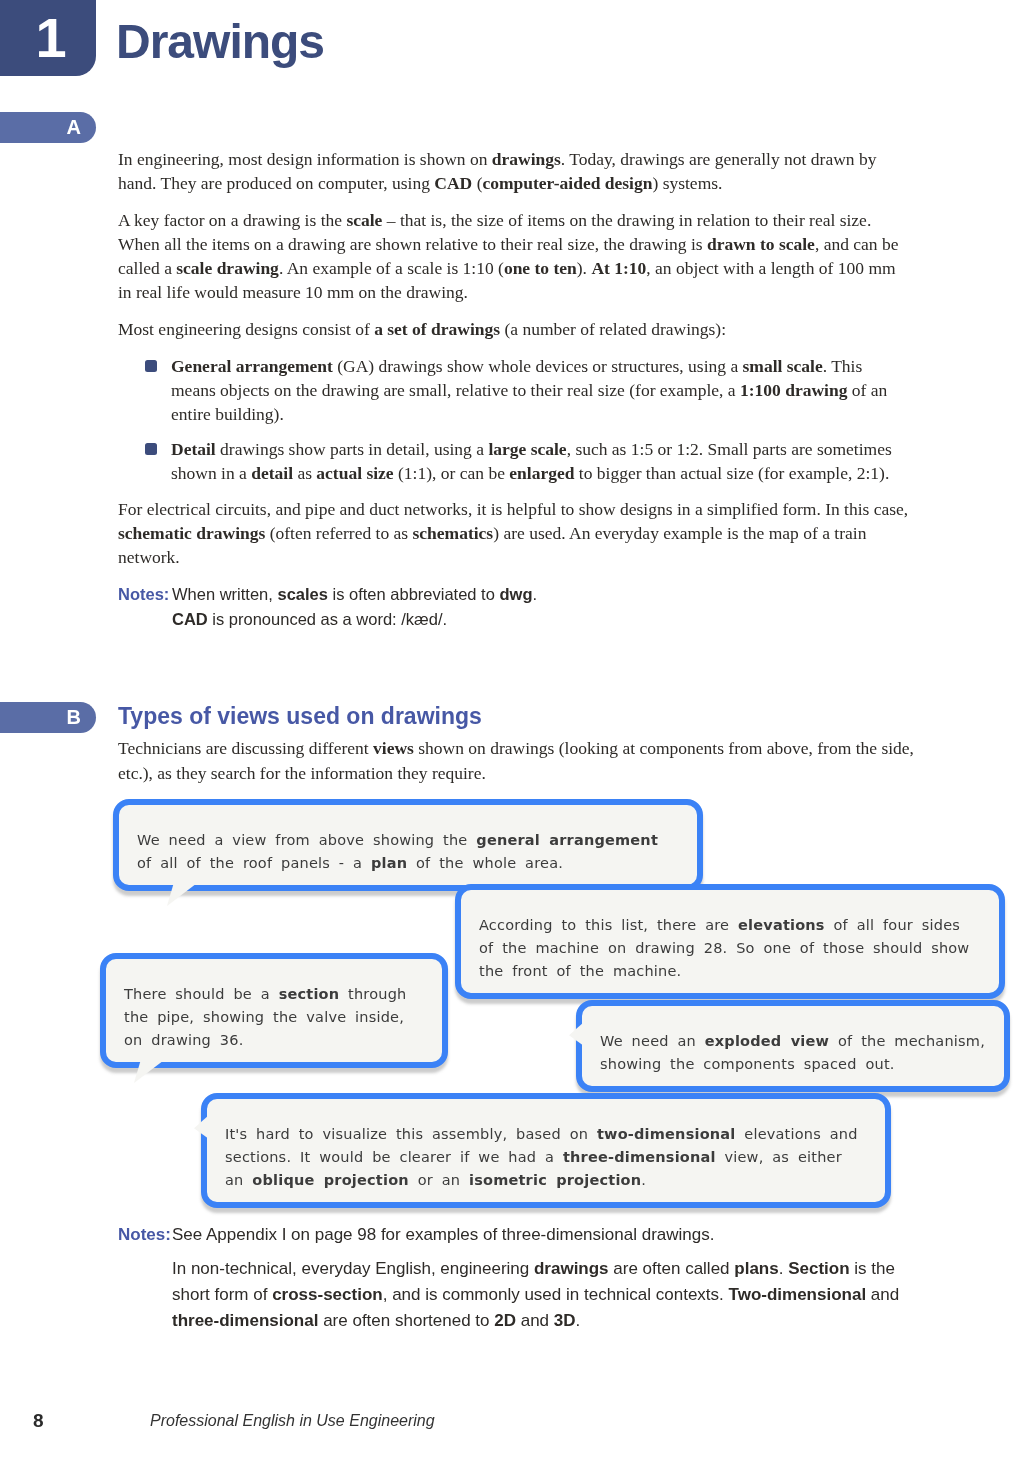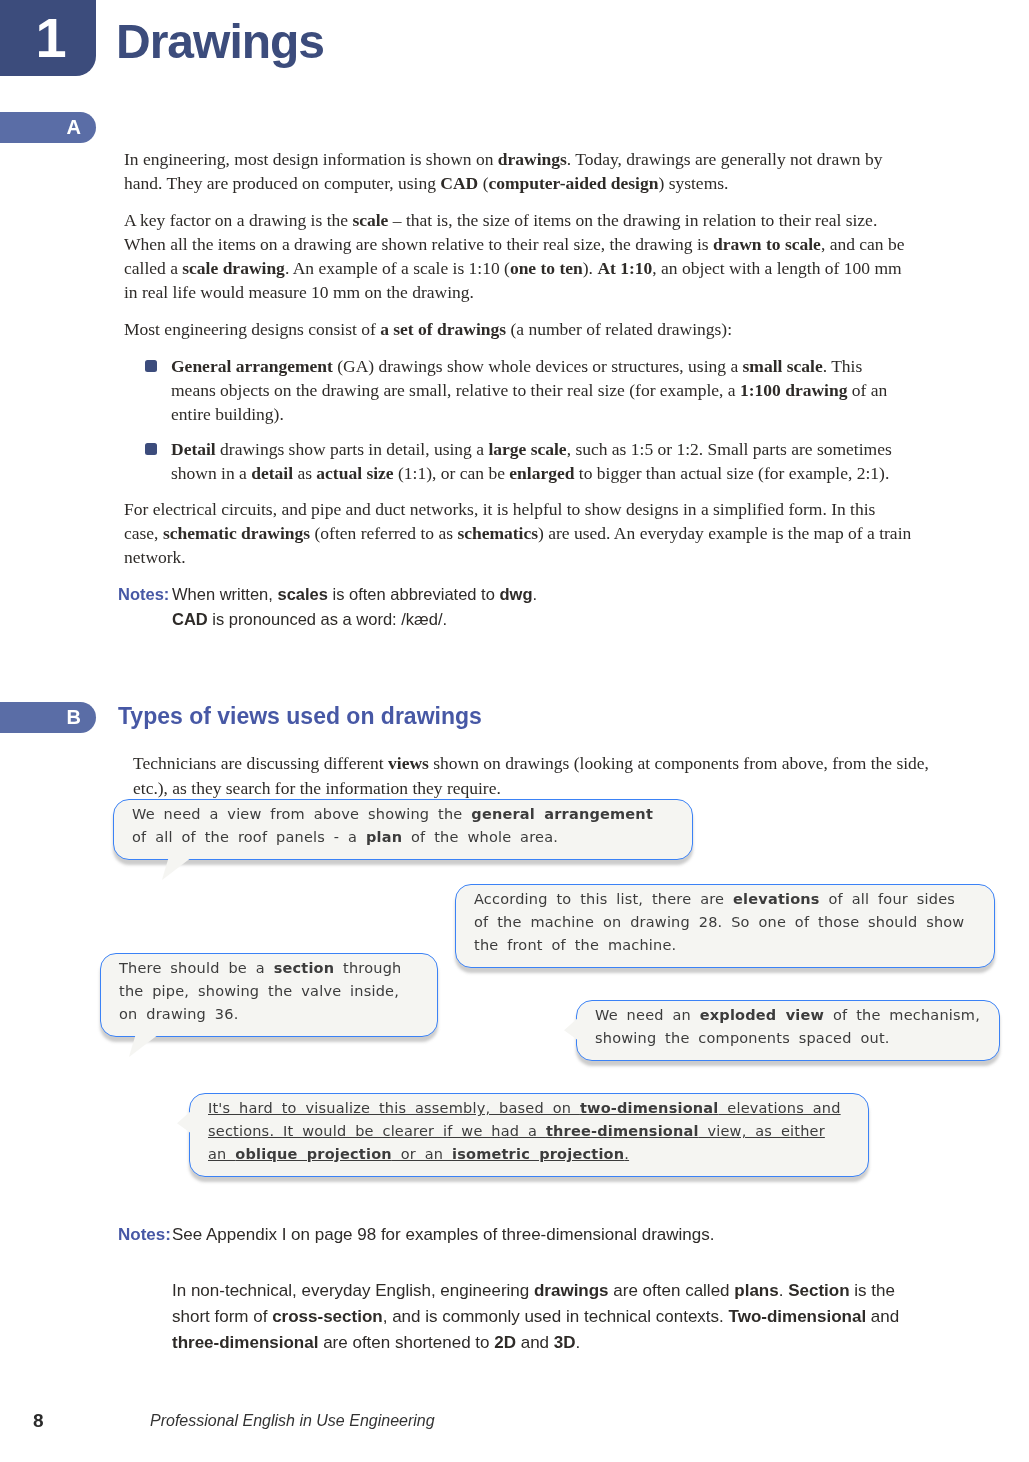--- a/index.html
+++ b/index.html
@@ -46,45 +46,45 @@
   .sec-head{
     position:absolute;left:118px;margin:0;
     font-family:"Liberation Sans", sans-serif;font-weight:bold;
     font-size:23px;color:var(--heading_blue);
   }
   .head-a{top:113px;}
   .head-b{top:703px;}
   
   .body-a{position:absolute;left:118px;top:147px;width:795px;
     font-size:17.5px;line-height:24px;}
-  .body-a p{margin:0 0 13px 6px;}
+  .body-a p{margin:0 0 13px 0;}
   .bullets{padding-left:27px;margin:0 12px 12px 0;}
   .bullet{display:flex;margin-bottom:11px;}
   .bullet .sq{
     flex:0 0 auto;width:12px;height:12px;margin:6px 14px 0 0;
     background:var(--navy);border-radius:2.5px;
   }
   .bullet p{margin:0;}
   
   .notes{display:flex;font-family:"Liberation Sans", sans-serif;font-size:16.5px;line-height:25px;}
   .notes-label{
     flex:0 0 54px;color:var(--heading_blue);font-weight:bold;
   }
   .notes-lines p{margin:0;}
-  .notes-lines .gap{margin-top:30px;}
+  .notes-lines .gap{margin-top:8px;}
   
-  .intro-b{position:absolute;left:118px;top:736px;width:805px;margin:15px;
+  .intro-b{position:absolute;left:118px;top:736px;width:805px;margin:0;
     font-size:17.5px;line-height:25px;}
   
   .bubbles{position:absolute;left:0;top:0;width:1029px;height:1462px;pointer-events:none;}
   .bubble{
     position:absolute;background:var(--bubble_bg);
-    border:1px solid #3b82f6;border-radius:16px;
+    border:6px solid #3b82f6;border-radius:16px;
     box-shadow:0 5px 3px rgba(110,110,110,0.35);
-    padding:3px 18px 10px 18px;
+    padding:24px 18px 10px 18px;
     font-family:"DejaVu Sans", sans-serif;font-size:14.5px;line-height:23px;
     color:var(--bubble_text);letter-spacing:0.2px;word-spacing:4px;
   }
   .bubble p{margin:0;}
   .bubble b{font-weight:bold;}
   .tail{position:absolute;background:var(--bubble_bg);}
   .tail-down{
     bottom:-21px;width:36px;height:22px;
     clip-path:polygon(0% 100%, 18% 0%, 80% 0%);
     filter:drop-shadow(0 3px 1px rgba(110,110,110,0.4));
@@ -92,21 +92,21 @@
   .tail-left{
     left:-13px;top:16px;width:15px;height:24px;
     clip-path:polygon(100% 0%, 100% 100%, 0% 55%);
   }
   .b1{left:113px;top:799px;width:542px;}
   .b1 .tail-down{left:48px;}
   .b2{left:455px;top:884px;width:502px;}
   .b3{left:100px;top:953px;width:300px;border-radius:16px;}
   .b3 .tail-down{left:28px;}
   .b4{left:576px;top:1000px;width:386px;}
-  .b5{left:189px;top:1093px;width:642px;text-decoration:underline;}
+  .b5{left:201px;top:1093px;width:642px;}
   
   .notes-b{position:absolute;left:118px;top:1222px;width:800px;font-size:17px;line-height:26px;}
   
   .footer{position:absolute;left:0;top:1410px;width:1029px;
     font-family:"Liberation Sans", sans-serif;}
   .pageno{position:absolute;left:33px;top:0;font-weight:bold;font-size:19px;color:#2b2b2b;}
   .booktitle{position:absolute;left:150px;top:2px;font-style:italic;font-size:16px;color:#333;}
 </style>
 </head>
 <body>

